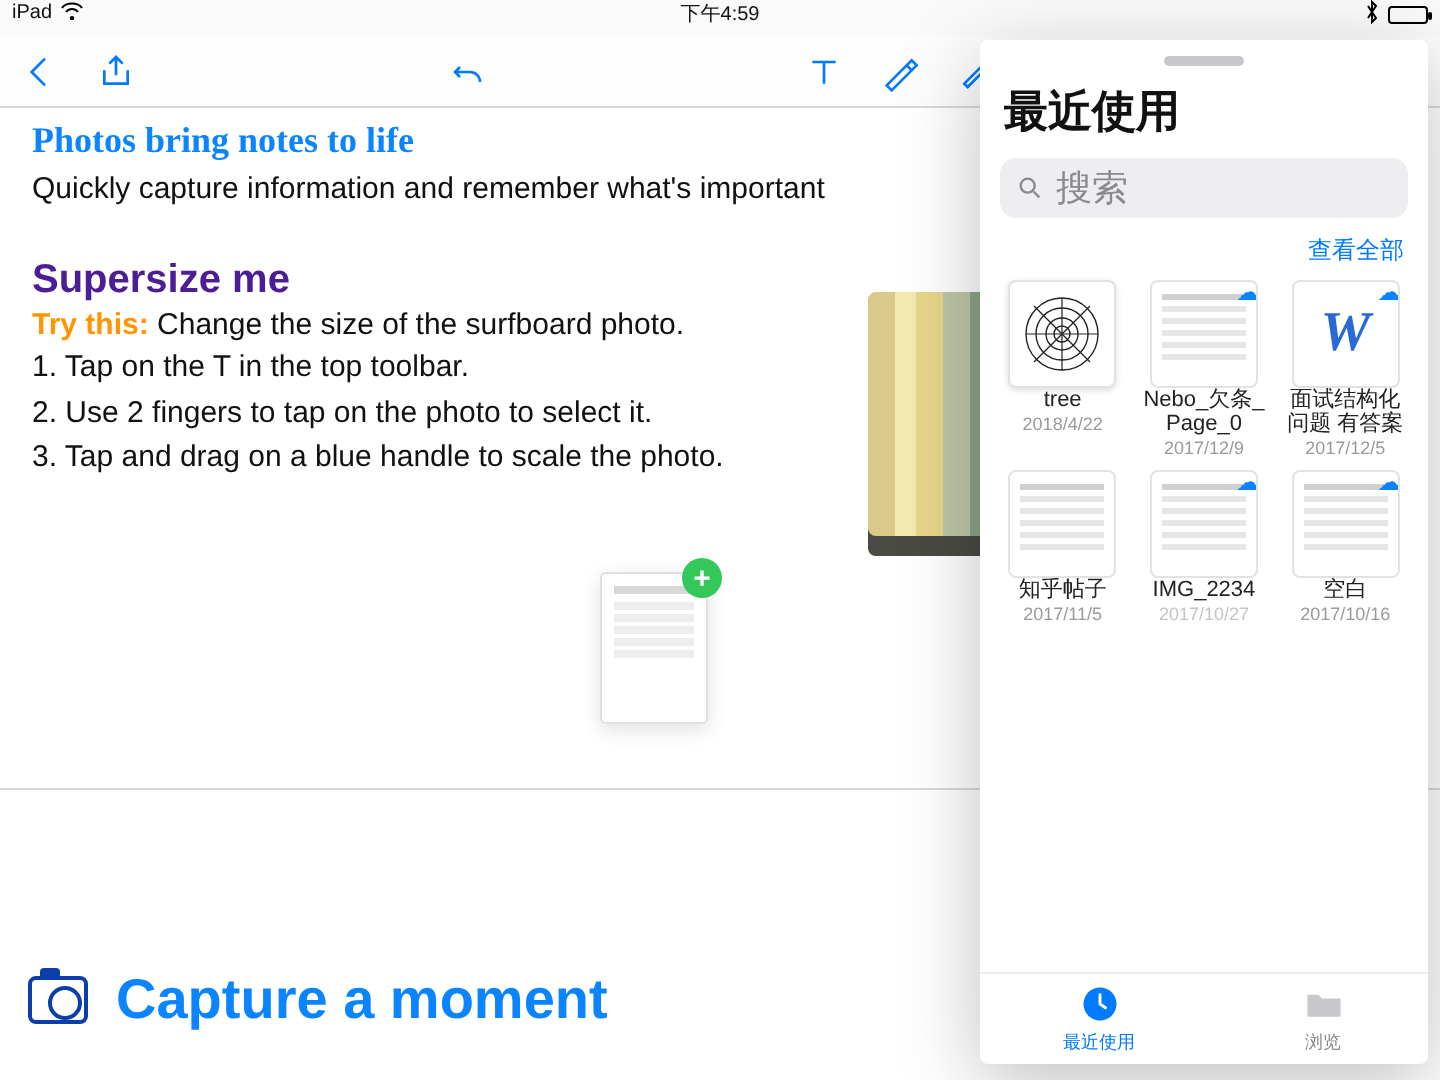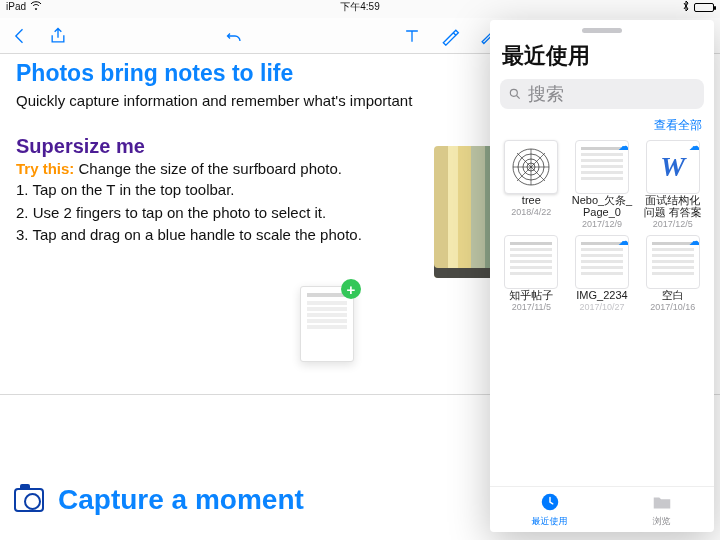--- a/index.html
+++ b/index.html
@@ -17,21 +17,21 @@
 
   
   .toolbar { height: 36px; border-bottom: 1px solid #d9d9d9; display: flex; align-items: center; padding: 0 10px; gap: 18px; background: #fdfdfd; }
   .tb-group { display:flex; align-items:center; gap:18px; }
   .tb-spacer { flex: 1; }
   .ico { width: 20px; height: 20px; display:flex; align-items:center; justify-content:center; color:#007aff; }
   .ico svg { width: 20px; height: 20px; stroke: currentColor; fill: none; stroke-width: 1.6; }
 
   
   .page { padding: 4px 16px 0 16px; }
-  .h1 { color: #0a84ff; font-size: 23px; font-weight: 700; margin-top: 2px; }
+  .h1 { color: #0a84ff; font-size: 18px; font-weight: 700; margin-top: 2px; font-family: Liberation Serif, serif; }
   .para { font-size: 15px; margin-top: 4px; line-height: 1.35; }
   .h2 { color: #4c1d95; font-size: 20px; font-weight: 700; margin-top: 24px; }
   .try { font-size: 15px; margin-top: 2px; }
   .try-label { color: #ff9500; font-weight: 600; }
   .steps { margin-top: 2px; font-size: 15px; line-height: 1.5; }
 
   .surf { position:absolute; left: 434px; top: 146px; width: 68px; height: 132px; background: linear-gradient(90deg,#d9c98a 0 20%,#f4e9b0 20% 35%,#e8d68b 35% 55%,#bfc7a7 55% 75%,#8fa68a 75% 100%); border-radius:4px; box-shadow: inset 0 -10px 0 #4a4a45; }
 
   .mini-note { position:absolute; left: 300px; top: 286px; width: 54px; height: 76px; background:#fff; border:1px solid #e0e0e0; border-radius:3px; box-shadow: 0 3px 10px rgba(0,0,0,.12); }
   .mini-note::before { content:""; position:absolute; top:6px; left:6px; right:6px; height:4px; background:#d7d7d7; box-shadow: 0 8px 0 #eee, 0 14px 0 #eee, 0 20px 0 #eee, 0 26px 0 #eee, 0 32px 0 #eee; }

